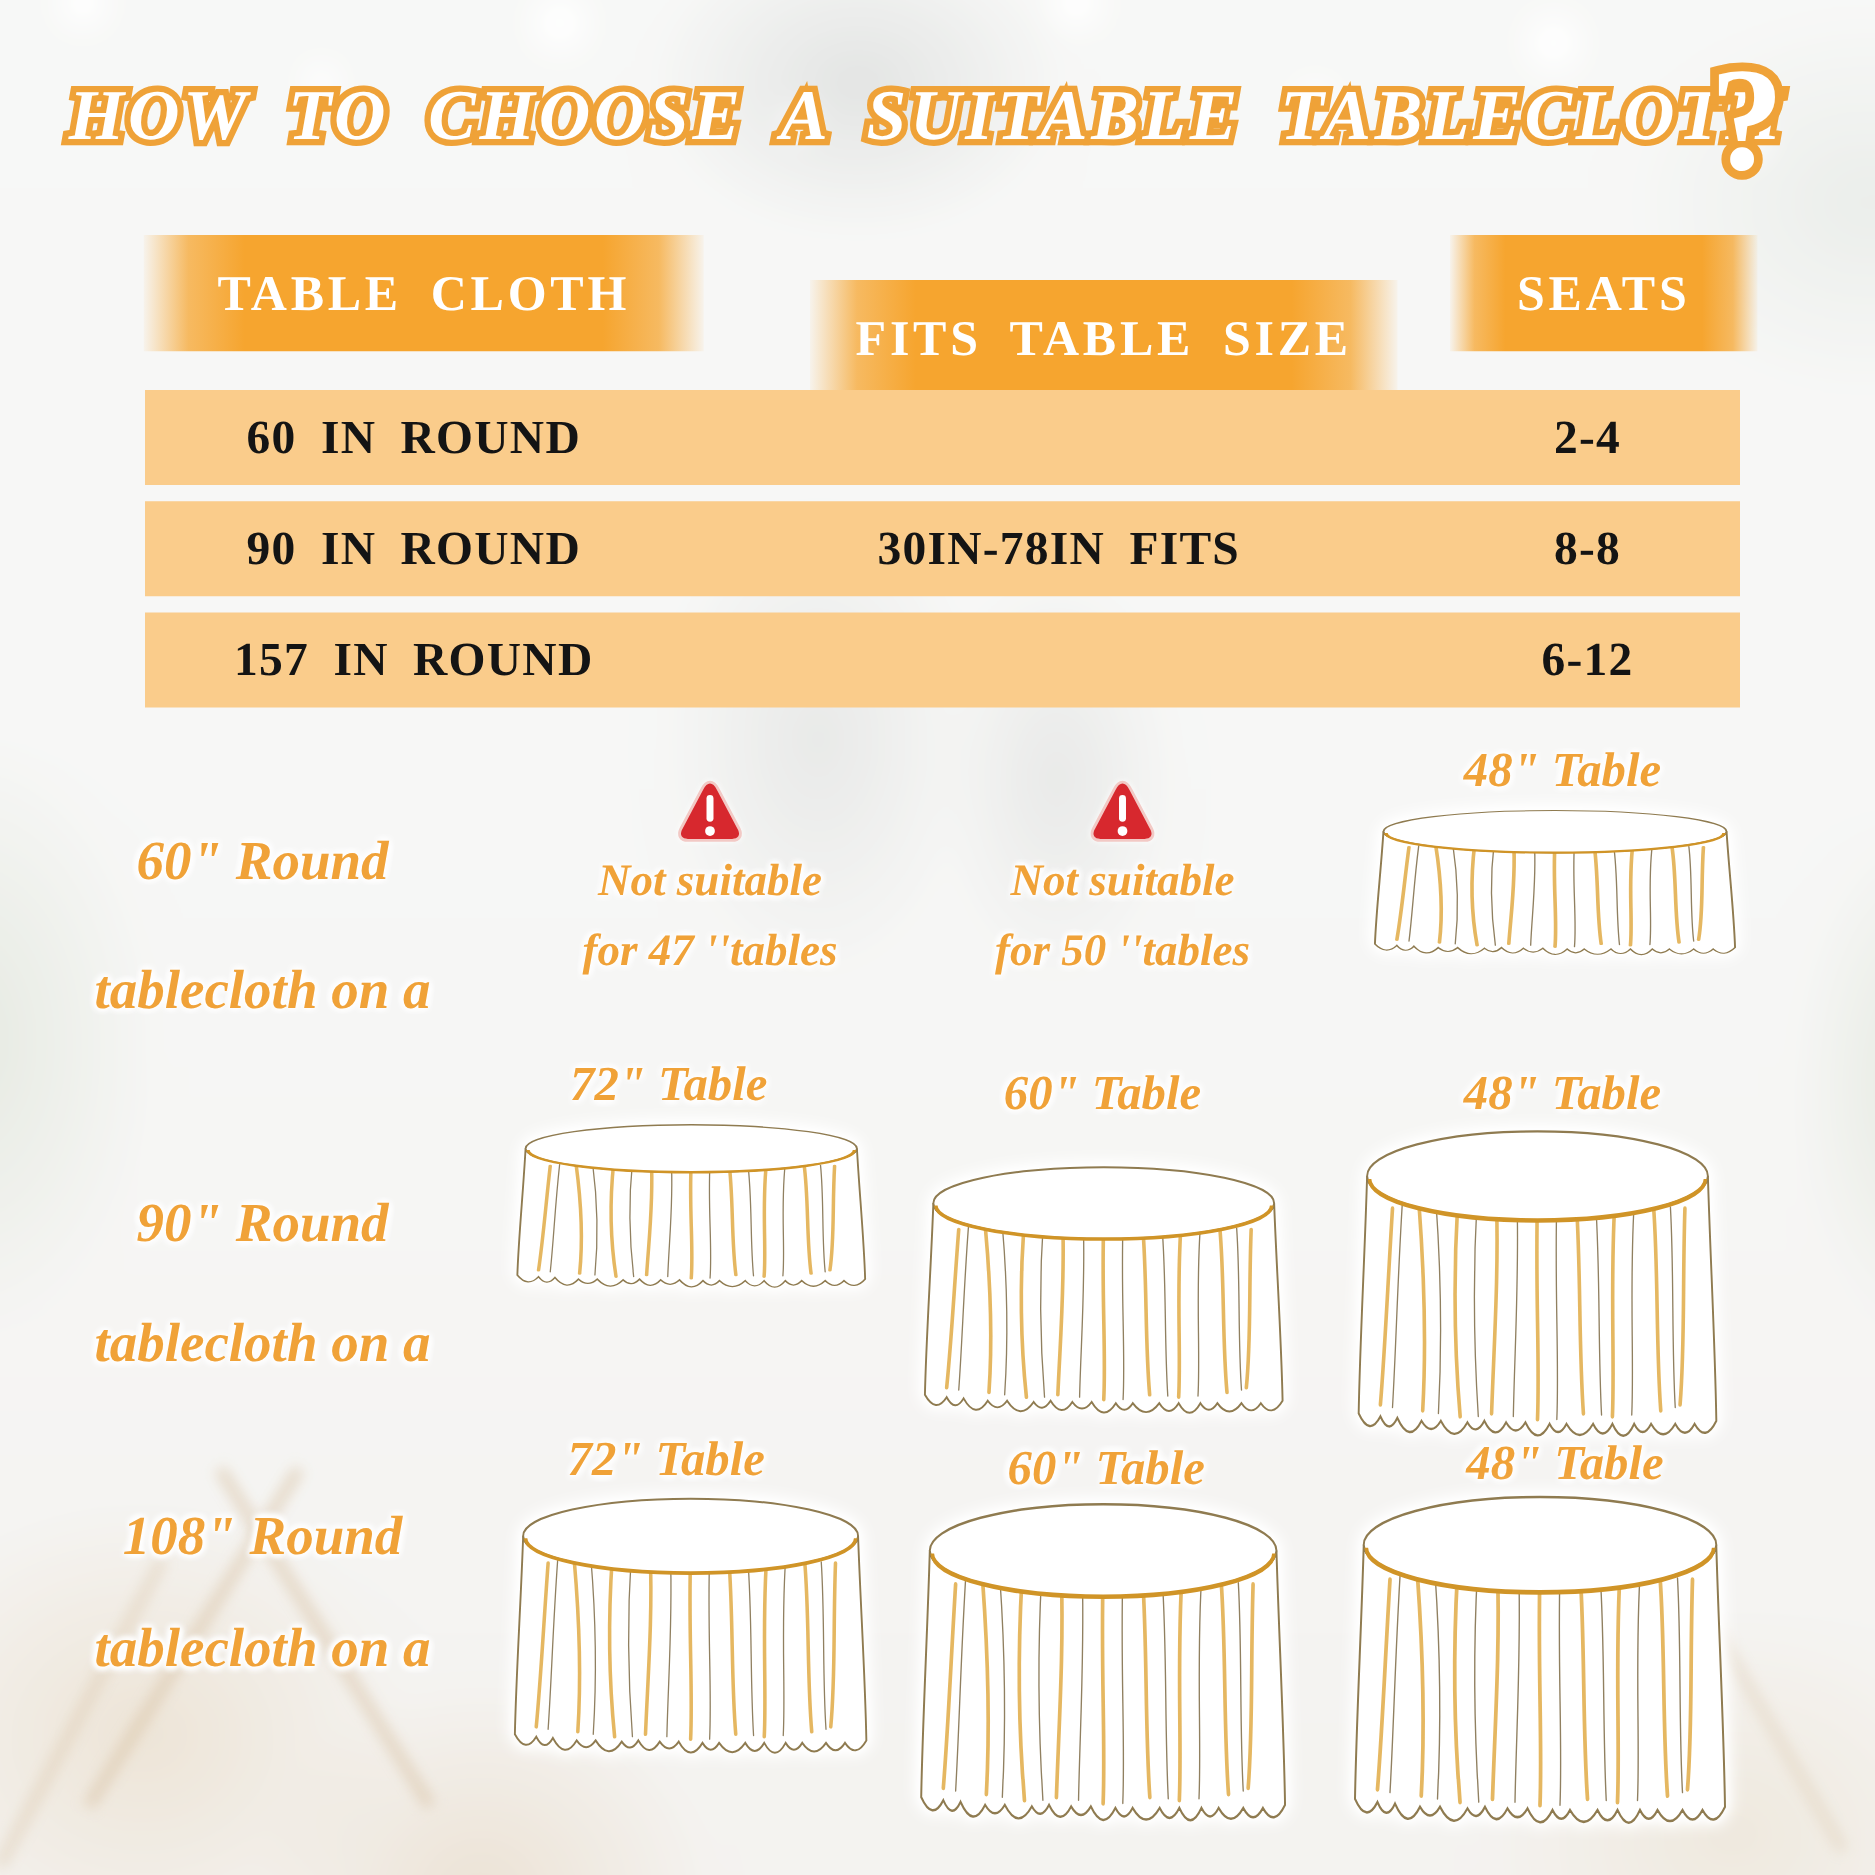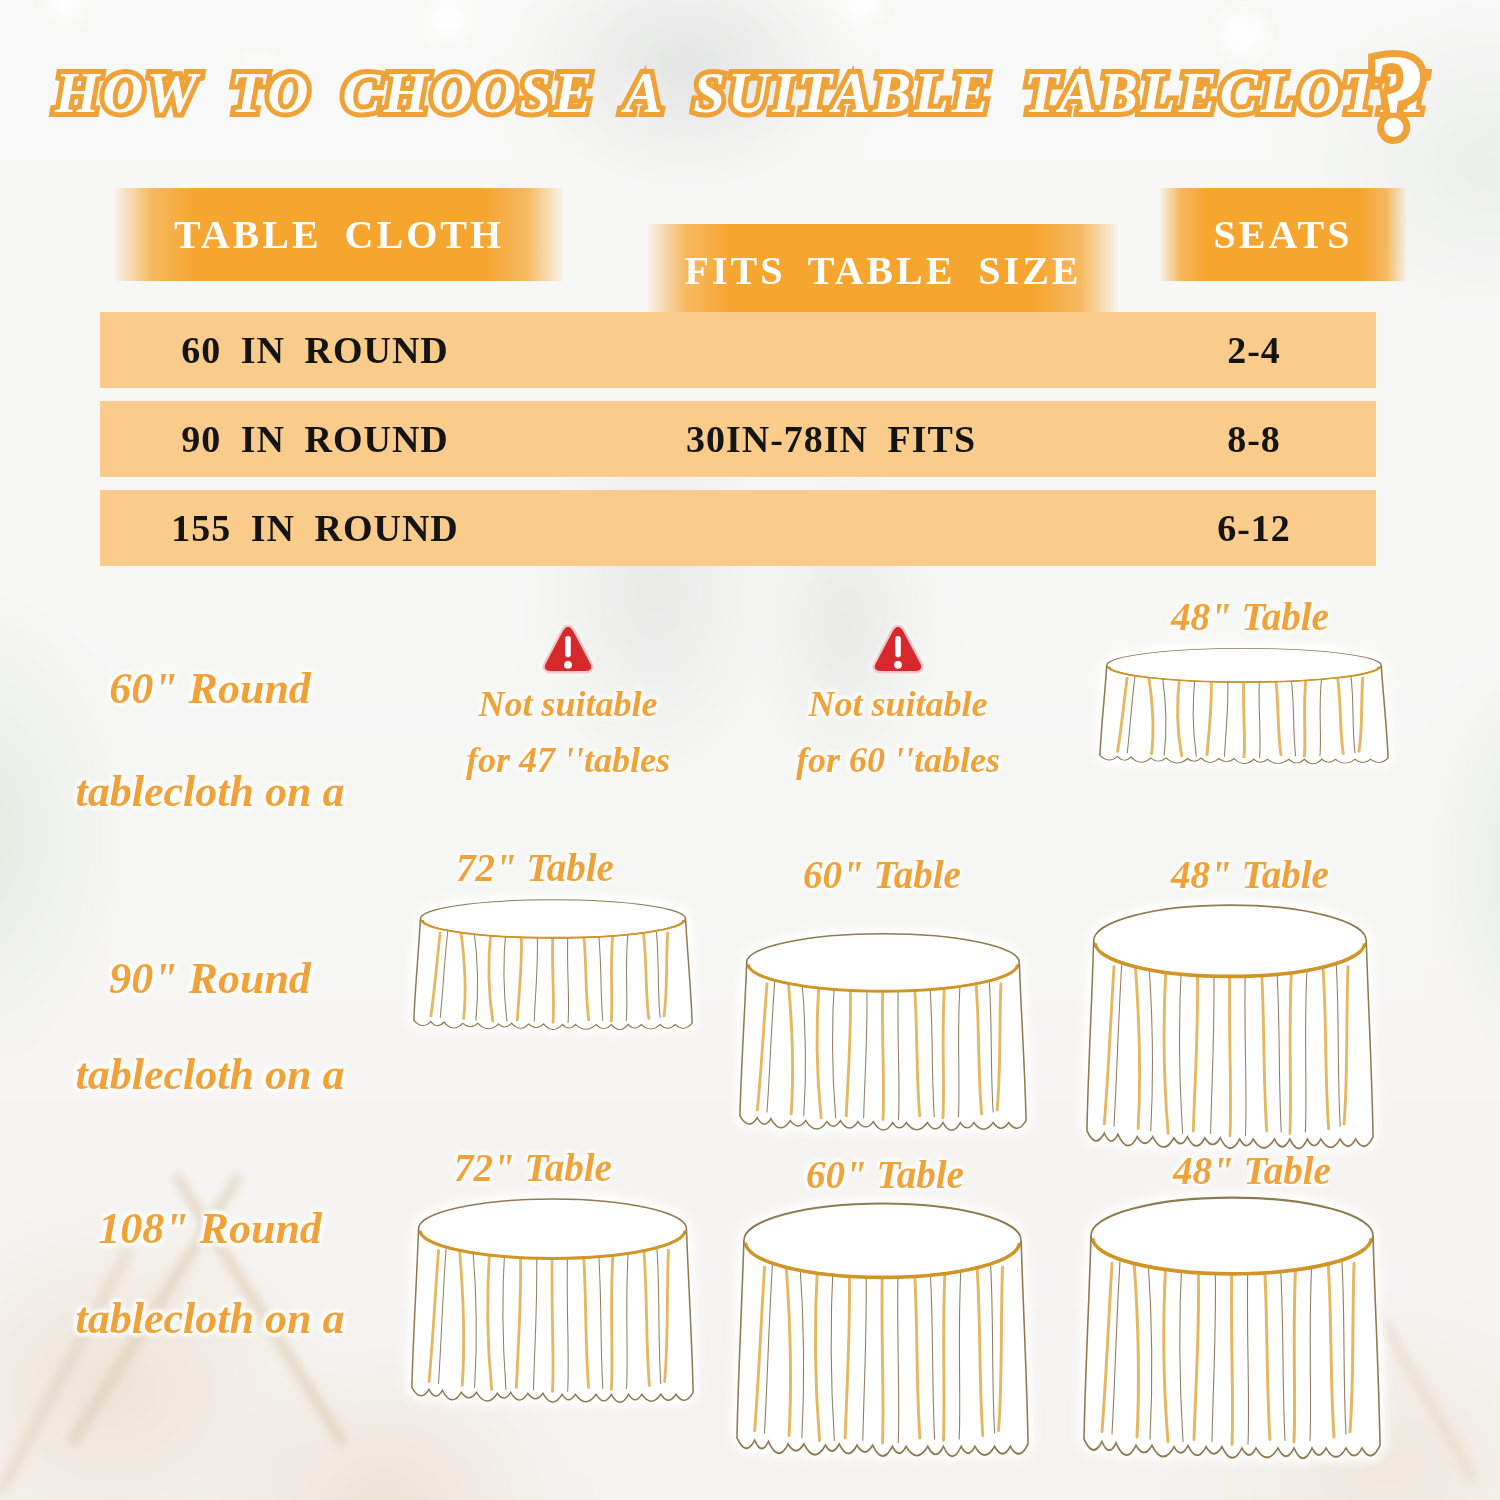--- a/index.html
+++ b/index.html
@@ -40,21 +40,21 @@
   .qmark{left:1368px;top:28px;font-size:118px;font-weight:700;}
   .qmark .back{-webkit-text-stroke:14px #EFA238;}
 
   
   .hdr-bar{position:absolute;top:188px;height:93px;line-height:93px;text-align:center;
     color:#fff;font-weight:700;font-size:40px;letter-spacing:3px;word-spacing:10px;
     background:linear-gradient(90deg,rgba(246,165,47,.05) 0%,rgba(246,165,47,.75) 8%,#F6A52F 18%,#F6A52F 82%,rgba(246,165,47,.75) 92%,rgba(246,165,47,.05) 100%);}
   .hdr-1{left:115px;width:448px;}
   .hdr-2{left:648px;width:470px;margin-top:36px;}
   .hdr-3{left:1160px;width:246px;}
-  .data-row{position:absolute;left:100px;width:1276px;height:76px;background:#FACC8B;}
+  .data-row{position:absolute;left:116px;width:1276px;height:76px;background:#FACC8B;}
   .row-1{top:312px;} .row-2{top:401px;} .row-3{top:490px;}
   .data-row span{position:absolute;top:0;height:76px;line-height:76px;text-align:center;
     color:#141414;font-weight:700;font-size:38px;letter-spacing:1px;word-spacing:9px;}
   .cell-cloth{left:0;width:430px;}
   .cell-fits{left:430px;width:602px;}
   .cell-seats{left:1032px;width:244px;}
 
   
   .script{position:absolute;color:#F0A238;font-weight:700;font-style:italic;white-space:nowrap;
     text-shadow:0 0 5px #fff,0 0 5px #fff,0 0 9px #fff,2px 2px 5px #fff,-2px -2px 5px #fff,2px -2px 5px #fff,-2px 2px 5px #fff;}
@@ -136,21 +136,21 @@
   <div class="data-row row-1">
     <span class="cell-cloth">60  IN  ROUND</span>
     <span class="cell-seats">2-4</span>
   </div>
   <div class="data-row row-2">
     <span class="cell-cloth">90  IN  ROUND</span>
     <span class="cell-fits">30IN-78IN  FITS</span>
     <span class="cell-seats">8-8</span>
   </div>
   <div class="data-row row-3">
-    <span class="cell-cloth">155  IN  ROUND</span>
+    <span class="cell-cloth">157  IN  ROUND</span>
     <span class="cell-seats">6-12</span>
   </div>
 
   <div class="script side-label" style="left:55px;top:665px;width:310px;font-size:44px;line-height:48px;">
     <span class="lbl-line">60" Round</span>
     <span class="lbl-line" style="margin-top:55px;">tablecloth on a</span>
   </div>
 
   <div class="warning" style="left:438px;top:622px;">
     <svg width="56" height="54">
@@ -158,21 +158,21 @@
       </svg>
     <span class="script warn-line" style="position:static;">Not suitable</span>
     <span class="script warn-line" style="position:static;">for 47 ''tables</span>
   </div>
 
   <div class="warning" style="left:768px;top:622px;">
     <svg width="56" height="54">
         <use href="#warn-tri"></use>
       </svg>
     <span class="script warn-line" style="position:static;">Not suitable</span>
-    <span class="script warn-line" style="position:static;">for 60 ''tables</span>
+    <span class="script warn-line" style="position:static;">for 50 ''tables</span>
   </div>
 
   <div class="script tbl-label" style="left:1110px;top:594px;width:280px;text-align:center;">48" Table</div>
   <svg class="cloth" style="left:1098px;top:645px;" width="292" height="135" viewBox="0 0 300 240" preserveAspectRatio="none">
       <use href="#tablecloth"></use>
     </svg>
 
   <div class="script side-label" style="left:50px;top:955px;width:320px;font-size:44px;line-height:48px;">
     <span class="lbl-line">90" Round</span>
     <span class="lbl-line" style="margin-top:48px;">tablecloth on a</span>

